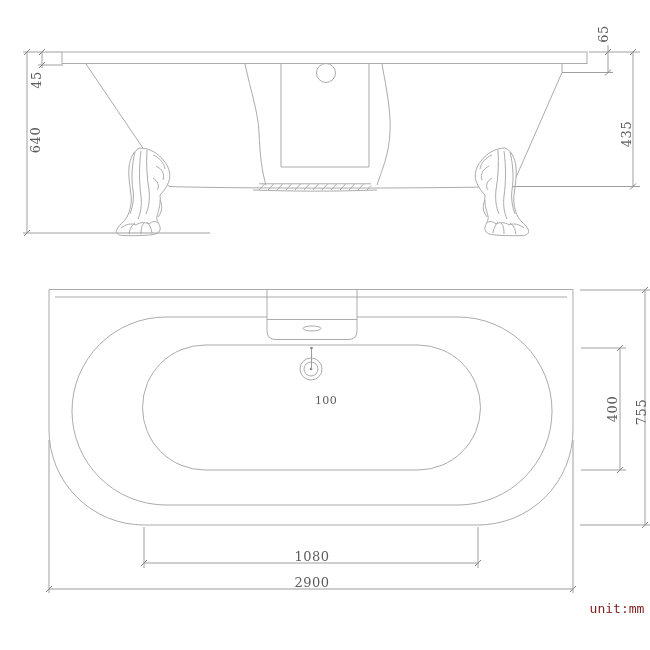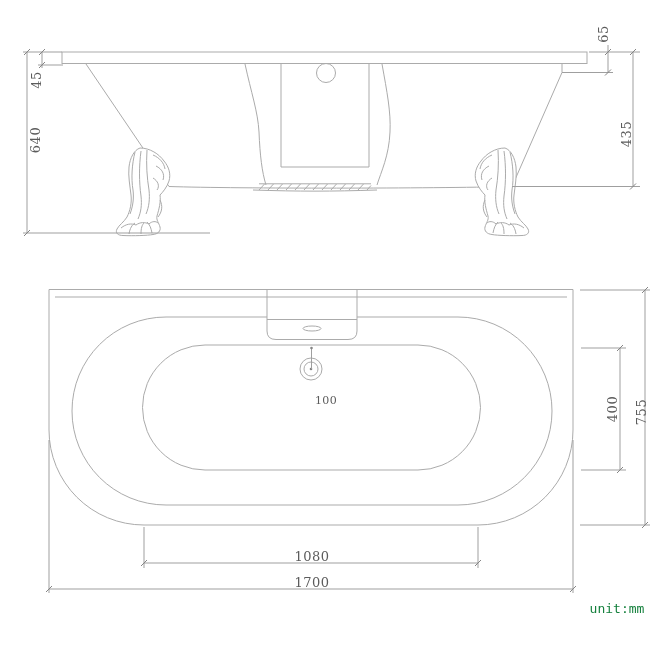--- a/index.html
+++ b/index.html
@@ -20,21 +20,21 @@
     white-space:nowrap;
     transform:translate(-50%,-50%);
     line-height:1;
   }
   .dim.vert{transform:translate(-50%,-50%) rotate(-90deg);}
   .dim.small{font-size:11px;letter-spacing:.3px;}
   .unit{
     position:absolute;
     font-family:"DejaVu Sans Mono", monospace;
     font-size:13px;
-    color:#15803d;
+    color:#7f1d1d;
     white-space:nowrap;
     transform:translate(-50%,-50%);
   }
 </style>
 </head>
 <body>
 
 <div id="canvas">
 
   <svg width="650" height="650" viewBox="0 0 650 650">
@@ -159,16 +159,16 @@
 
   <span class="dim vert" style="left:35px;top:140px;">640</span>
   <span class="dim vert" style="left:36px;top:80px;">45</span>
   <span class="dim vert" style="left:603px;top:34px;">65</span>
   <span class="dim vert" style="left:626px;top:134px;">435</span>
 
   <span class="dim small" style="left:326px;top:368px;margin-top:32px;">100</span>
   <span class="dim vert" style="left:612px;top:409px;">400</span>
   <span class="dim vert" style="left:641px;top:412px;">755</span>
   <span class="dim" style="left:312px;top:556px;text-align:right;">1080</span>
-  <span class="dim" style="left:312px;top:582px;">1700</span>
+  <span class="dim" style="left:312px;top:582px;">2900</span>
 
   <span class="unit" style="left:617px;top:608px;">unit:mm</span>
 </div>
 
 </body></html>

